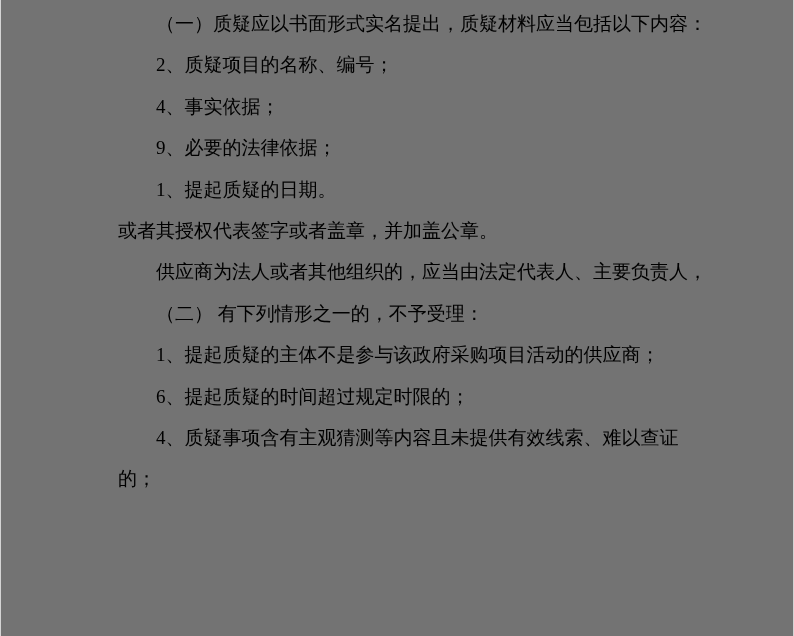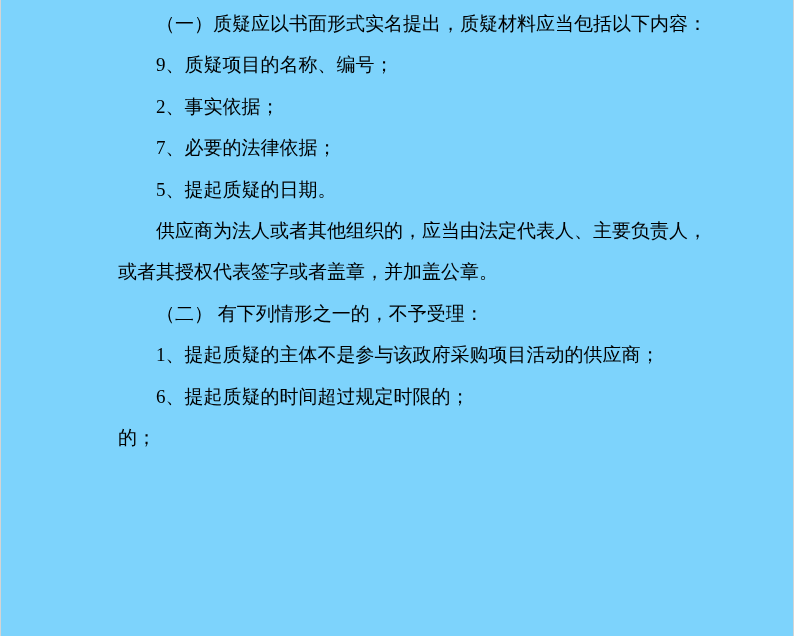--- a/index.html
+++ b/index.html
@@ -10,21 +10,21 @@
     width: 794px;
     height: 636px;
     background: #ffffff;
     overflow: hidden;
   }
   .page {
     position: relative;
     box-sizing: border-box;
     width: 794px;
     height: 636px;
-    background: #7dd3fc;
+    background: #737373;
     border-left: 1px solid #d4d4d4;
     border-right: 1px solid #d4d4d4;
   }
   .content {
     position: absolute;
     top: 3px;
     left: 117px;
     right: 100px;
     font-family: "Liberation Serif", serif;
     font-size: 19px;
@@ -38,24 +38,25 @@
   .line.indent {
     padding-left: 38px; 
   }
 </style>
 </head>
 <body>
 
 <div class="page">
   <div class="content">
     <div class="line indent">（一）质疑应以书面形式实名提出，质疑材料应当包括以下内容：</div>
-    <div class="line indent">9、质疑项目的名称、编号；</div>
-    <div class="line indent">2、事实依据；</div>
-    <div class="line indent">7、必要的法律依据；</div>
-    <div class="line indent">5、提起质疑的日期。</div>
+    <div class="line indent">2、质疑项目的名称、编号；</div>
+    <div class="line indent">4、事实依据；</div>
+    <div class="line indent">9、必要的法律依据；</div>
+    <div class="line indent">1、提起质疑的日期。</div>
+    <div class="line">或者其授权代表签字或者盖章，并加盖公章。</div>
     <div class="line indent">供应商为法人或者其他组织的，应当由法定代表人、主要负责人，</div>
-    <div class="line">或者其授权代表签字或者盖章，并加盖公章。</div>
     <div class="line indent">（二） 有下列情形之一的，不予受理：</div>
     <div class="line indent">1、提起质疑的主体不是参与该政府采购项目活动的供应商；</div>
     <div class="line indent">6、提起质疑的时间超过规定时限的；</div>
+    <div class="line indent">4、质疑事项含有主观猜测等内容且未提供有效线索、难以查证</div>
     <div class="line">的；</div>
   </div>
 </div>
 
 </body></html>

